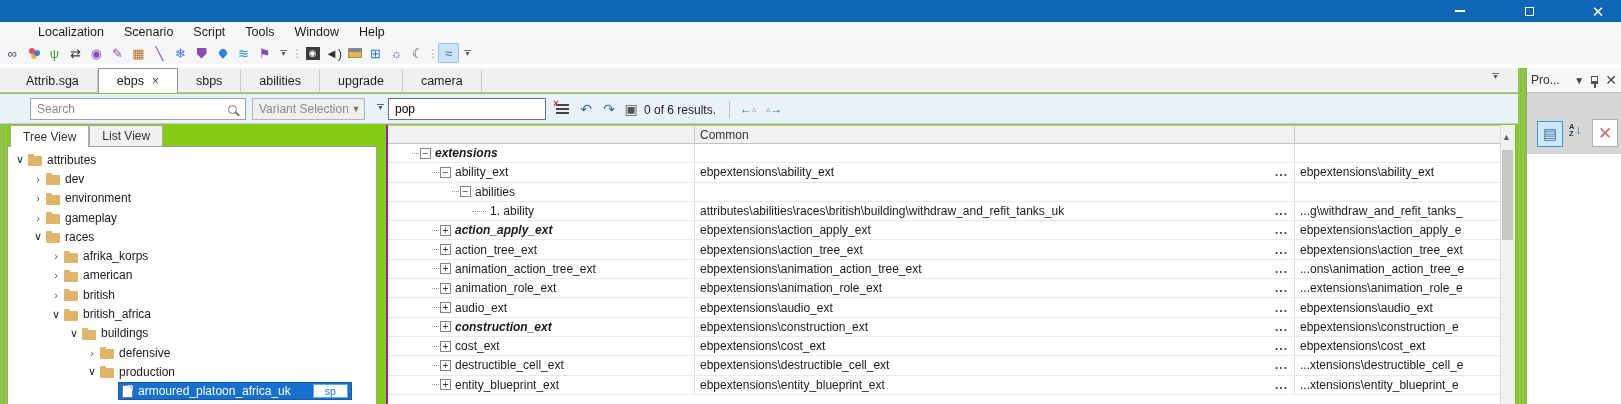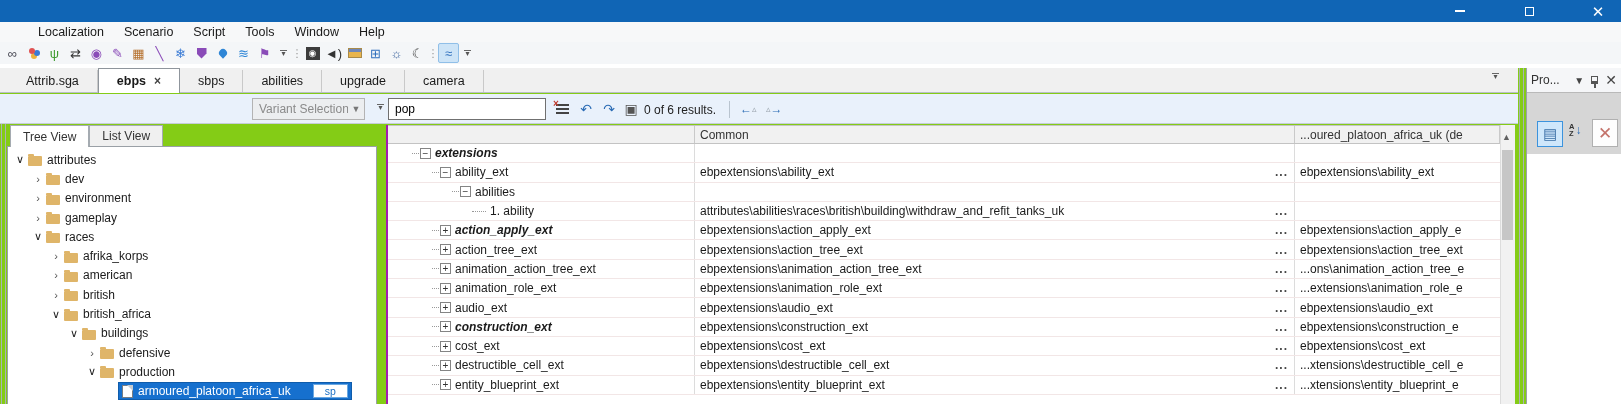--- a/index.html
+++ b/index.html
@@ -31,21 +31,21 @@
   .dropshape { width:8px; height:8px; background:#2f86d6; border-radius:50% 50% 50% 0; transform:rotate(-45deg); }
   .recshape { width:14px; height:13px; background:#3c3c3c; color:#fff; font-size:9px; display:flex; align-items:center; justify-content:center; }
   .photoshape { width:14px; height:10px; border:1px solid #a88a4a; background:linear-gradient(180deg,#6f87b8 0 40%, #e9b54d 40%); }
   
   #workspace { left:0; top:68px; width:1621px; height:340px; background:#84cc16; }
   #leftzone { left:0; top:0; width:1518px; height:340px; }
   
   #tabstrip { left:0; top:0; width:1518px; height:25px; background:#f0f0f0; border-bottom:1px solid #b9bfc6; display:flex; align-items:flex-end; padding-left:8px; }
   .dtab { height:22px; padding:0 18px; display:flex; align-items:center; gap:8px; font-size:12.5px;
     border-right:1px solid #c9c9c9; background:#f0f0f0; }
-  .dtab.active { height:25px; background:#fff; border:1px solid #8f959c; border-bottom:none; margin-bottom:-1px;font-weight:bold; }
+  .dtab.active { height:25px; background:#fff; border:1px solid #8f959c; border-bottom:none; margin-bottom:-1px; }
   .tclose { font-size:12px; color:#444; }
   #tabovf { position:absolute; right:14px; top:5px; }
   
   #searchrow { left:0; top:26px; width:1518px; height:30px; background:#e9f1fb; border-bottom:1px solid #c5cdd6; }
   .searchwrap { left:30px; top:4px; width:216px; height:22px; background:#fff; border:1px solid #9aa2ab; display:flex; align-items:center; }
   .searchwrap input { flex:1; border:none; outline:none; font:12px "Liberation Sans",sans-serif; padding:0 6px; color:#222; background:transparent; }
   .searchwrap input::placeholder { color:#8a8a8a; }
   .mag { position:relative; width:9px; height:9px; border:1.5px solid #777; border-radius:50%; margin-right:8px; flex:none; }
   .mag::after { content:""; position:absolute; width:5px; height:1.5px; background:#777; transform:rotate(45deg); right:-4px; bottom:-2px; }
   .combo { left:252px; top:4px; width:113px; height:22px; background:#eceef0; border:1px solid #b3b3b3; display:flex; align-items:center; color:#8a8a8a; }
@@ -239,20 +239,24 @@
         <div class="dtab">
           <span>camera</span>
         </div>
         <div id="tabovf" class="ofl">
           <i></i>
           <b>▾</b>
         </div>
     </div>
 
     <div id="searchrow" class="abs">
+      <div class="abs searchwrap">
+        <input placeholder="Search" style="">
+        <span class="mag"></span>
+      </div>
       <div class="abs combo">
         <span class="cval">Variant Selection</span>
         <span class="carr">▼</span>
       </div>
       <div id="srofl1" class="abs ofl">
           <i></i>
           <b>▾</b>
         </div>
       <div class="abs findwrap">
         <input value="pop" style="">
@@ -364,21 +368,20 @@
             <span class="fileicon"></span>
             <span></span>
           </div>
         </div>
     </div>
 
     <div id="grid" class="abs">
       <div id="gheader">
         <div class="hc hc1"></div>
         <div class="hc hc2">Common</div>
-        <div class="hc hc3">...oured_platoon_africa_uk (de</div>
       </div>
       <div id="grows">
           <div class="grow">
             <div class="gc gc1" style="padding-left: 24px;">
               <span class="stub"></span>
               <span class="expbox">−</span>
               <span class="emph">extensions</span>
             </div>
             <div class="gc gc2">
               <span></span>
@@ -415,20 +418,23 @@
             </div>
           </div>
           <div class="grow">
             <div class="gc gc1" style="padding-left: 84px;">
               <span class="leafstub"></span>
               <span>1. ability</span>
             </div>
             <div class="gc gc2">
               <span>attributes\abilities\races\british\building\withdraw_and_refit_tanks_uk</span>
               <span class="more">...</span>
+            </div>
+            <div class="gc gc3">
+              <span>...g\withdraw_and_refit_tanks_</span>
             </div>
           </div>
           <div class="grow">
             <div class="gc gc1" style="padding-left: 44px;">
               <span class="stub"></span>
               <span class="expbox">+</span>
               <span class="emph">action_apply_ext</span>
             </div>
             <div class="gc gc2">
               <span>ebpextensions\action_apply_ext</span>

